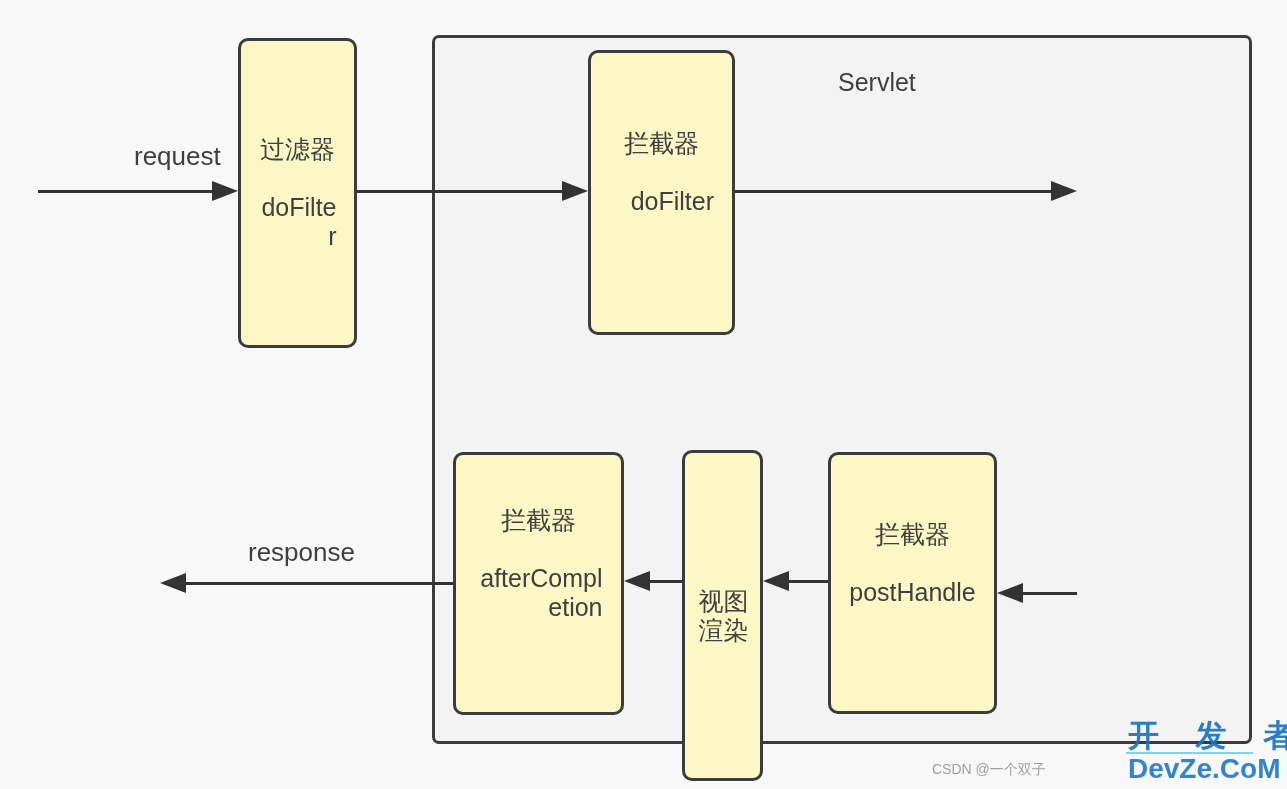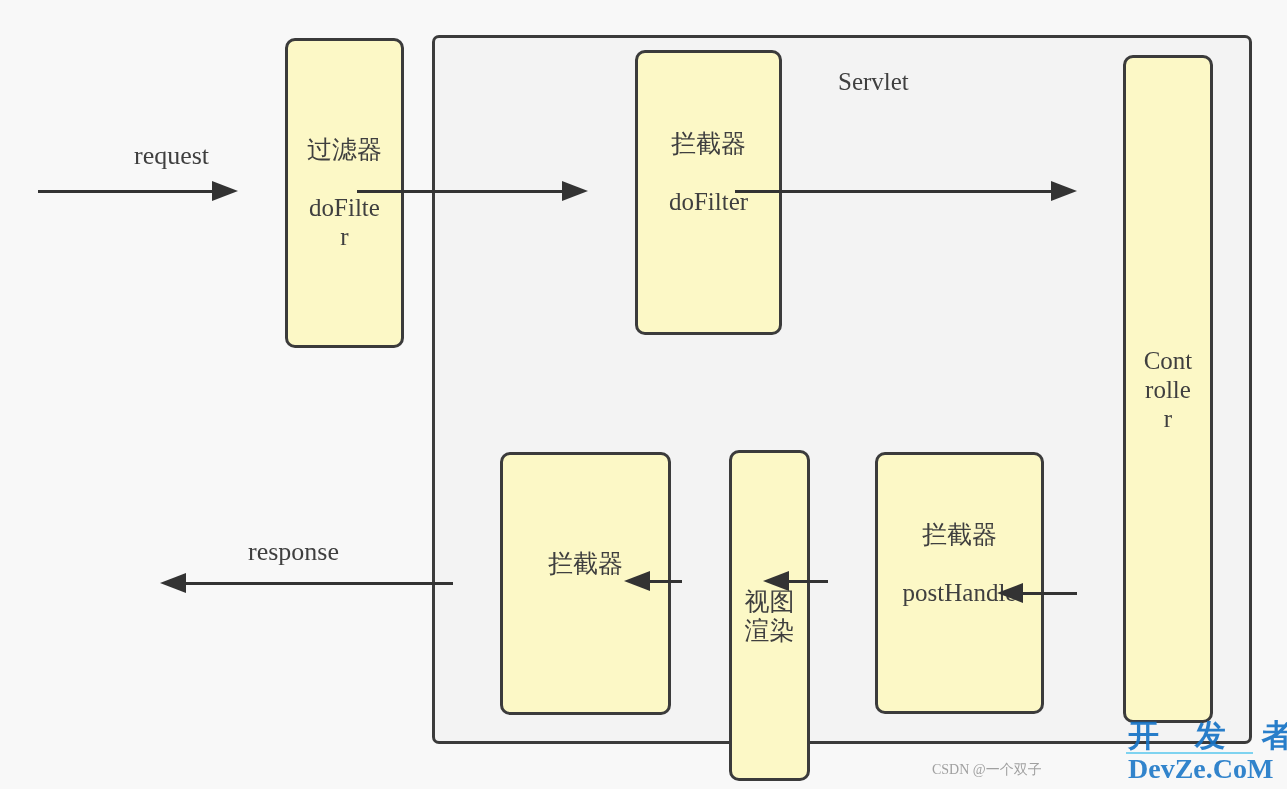--- a/index.html
+++ b/index.html
@@ -1,36 +1,36 @@
 <!DOCTYPE html>
 <html><head>
 <meta charset="utf-8">
 <style>
   html,body { margin:0; padding:0; }
   #canvas {
     position:relative; width:1287px; height:789px;
     background:#f8f8f8; overflow:hidden;
-    font-family:Liberation Serif, serif;
+    font-family:Liberation Sans, sans-serif;
     color:#3f3f3f;
   }
   
   #servlet-container {
     position:absolute; left:432px; top:35px; width:820px; height:709px;
     background:#f3f3f3; border:3px solid #3b3b3b; border-radius:7px;
     box-sizing:border-box; z-index:1;
   }
   #servlet-label {
     position:absolute; left:838px; top:68px; font-size:25px; z-index:2;
   }
   
   .node {
     position:absolute; box-sizing:border-box; z-index:3;
     background:#fcf8c6; border:3px solid #3b3b3b; border-radius:10px;
     display:flex; flex-direction:column; align-items:center; justify-content:center;
-    text-align:center; font-size:25px; line-height:29px;margin-left:47px;
+    text-align:right; font-size:25px; line-height:29px;
   }
   .node .label-en { word-break:break-all; margin-top:29px; }
   .node .label-cn { word-break:break-all; }
   .lift { padding-bottom:40px; }
   #node-filter        { left:238px; top:38px;  width:119px; height:310px; }
   #node-filter .label-en { width:78px; }
   #node-prehandle     { left:588px; top:50px;  width:147px; height:285px; }
   #node-prehandle .label-en { width:105px; }
   #node-controller    { left:1076px; top:55px; width:90px;  height:668px; }
   #node-controller .label-en { width:54px; margin-top:0; }
@@ -110,35 +110,33 @@
   <div class="node" id="node-filter">
     <div class="label-cn">过滤器</div>
     <div class="label-en">doFilter</div>
   </div>
 
   <div class="node lift" id="node-prehandle">
     <div class="label-cn">拦截器</div>
     <div class="label-en">doFilter</div>
   </div>
 
-  <div class="node" id="node-controller">
-    <div class="label-en">Controller</div>
-  </div>
 
   <div class="node lift" id="node-posthandle">
     <div class="label-cn">拦截器</div>
     <div class="label-en">postHandle</div>
   </div>
 
   <div class="node" id="node-viewrender">
     <div class="label-cn">视图渲染</div>
   </div>
 
   <div class="node lift" id="node-aftercompletion">
     <div class="label-cn">拦截器</div>
+    <div class="label-en">afterCompletion</div>
   </div>
 
   <div id="wm-csdn">CSDN @一个双子</div>
   <div id="wm-brand1">开 发 者</div>
   <div id="wm-underline"></div>
   <div id="wm-brand2">DevZe.CoM</div>
 
 </div>
 
 </body></html>

